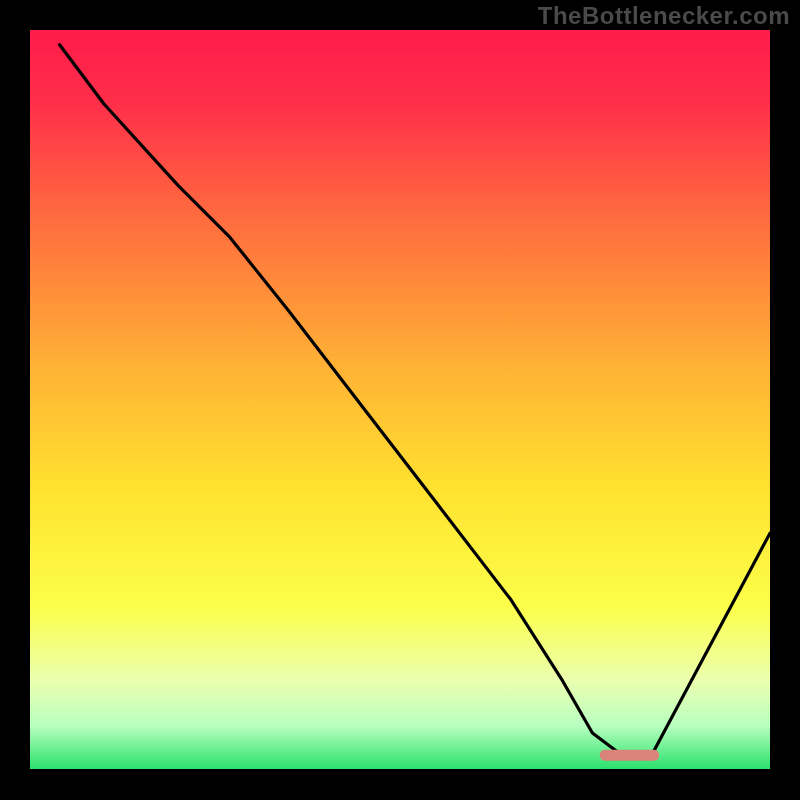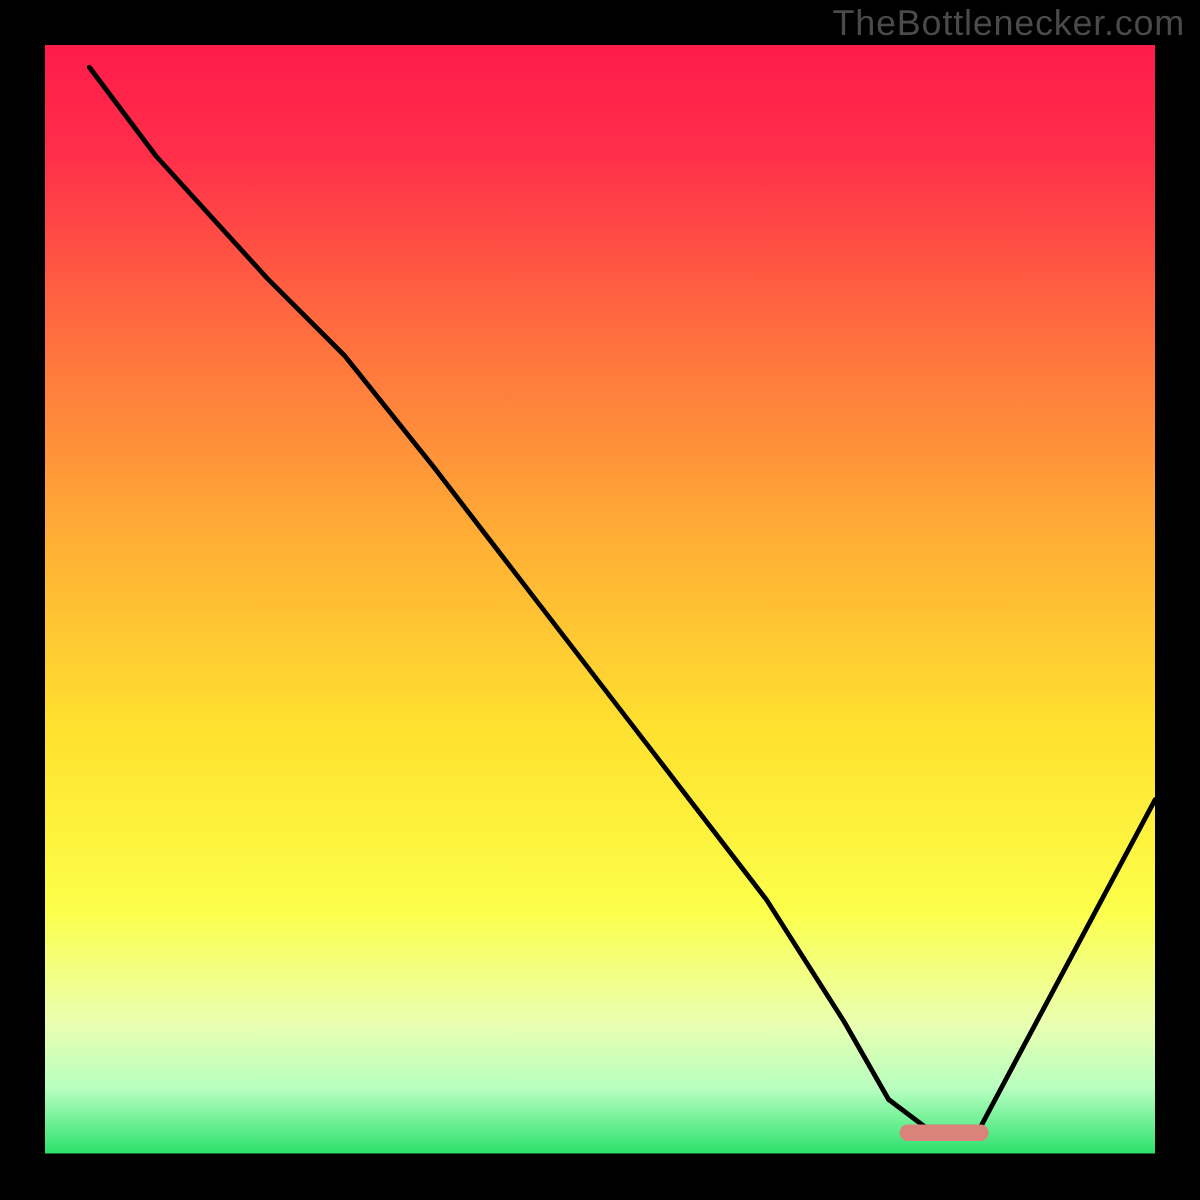--- a/index.html
+++ b/index.html
@@ -18,21 +18,21 @@
     width: 800px;
     height: 800px;
     background: #000000;
   }
   .watermark {
     position: absolute;
     top: 2px;
     right: 10px;
     color: #4a4a4a;
     font-size: 24px;
-    font-weight: 400;
+    font-weight: 700;
     letter-spacing: 0.5px;
   }
   svg {
     position: absolute;
     left: 0;
     top: 0;
   }
 </style>
 </head>
 <body>

